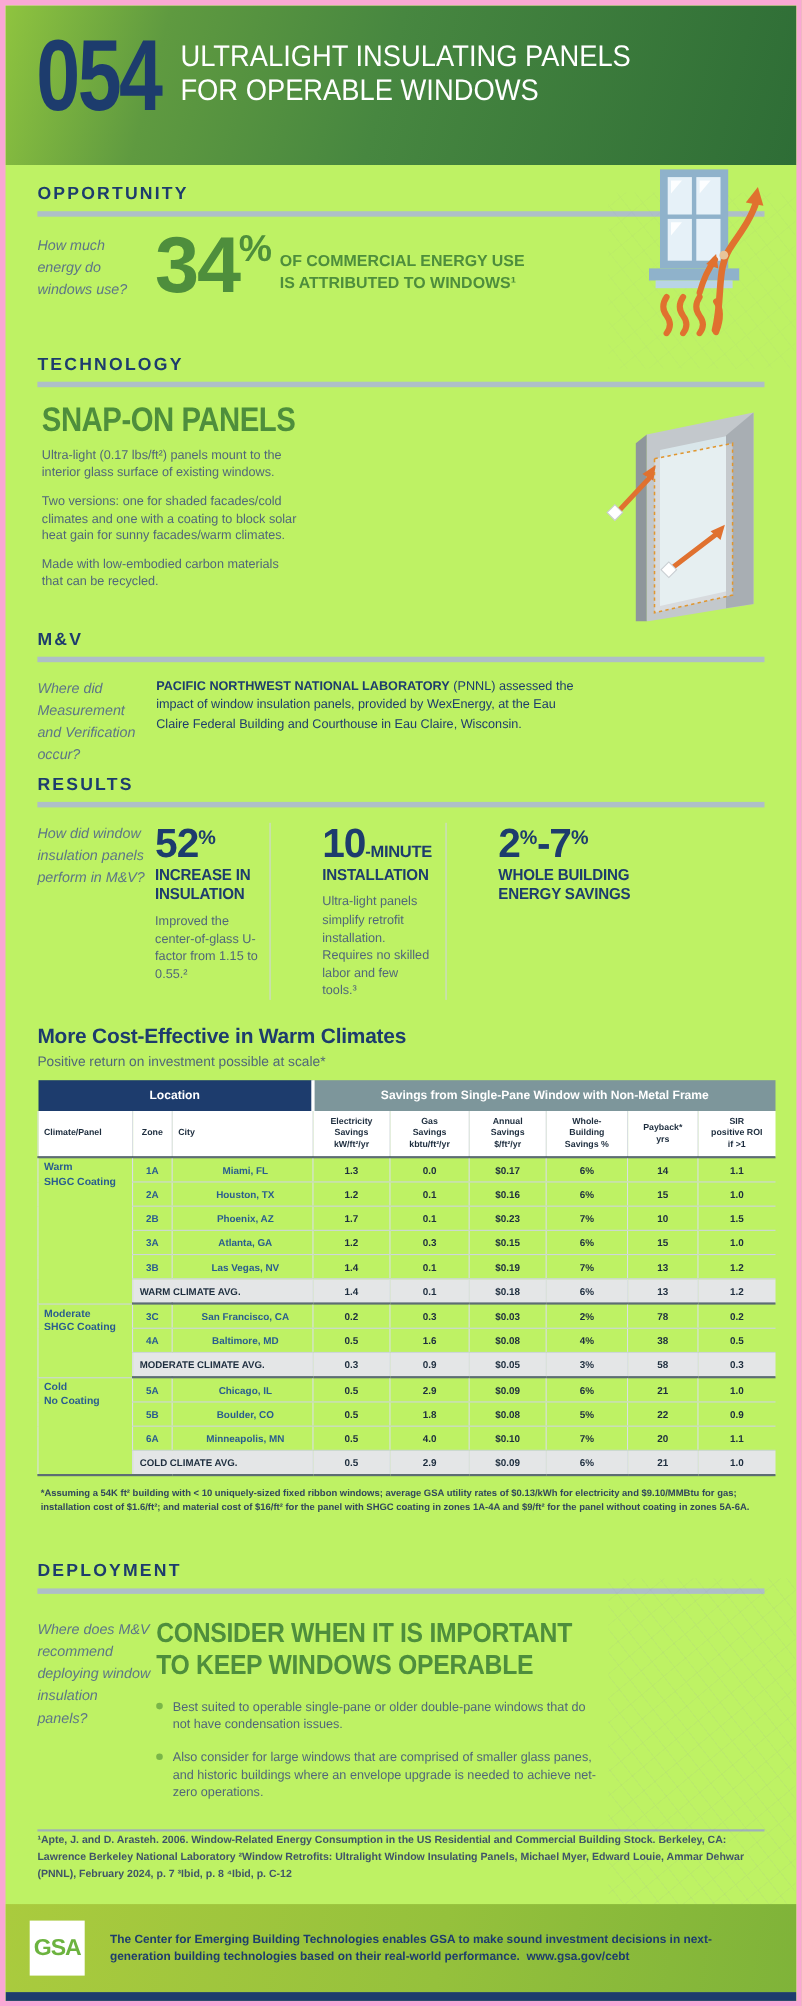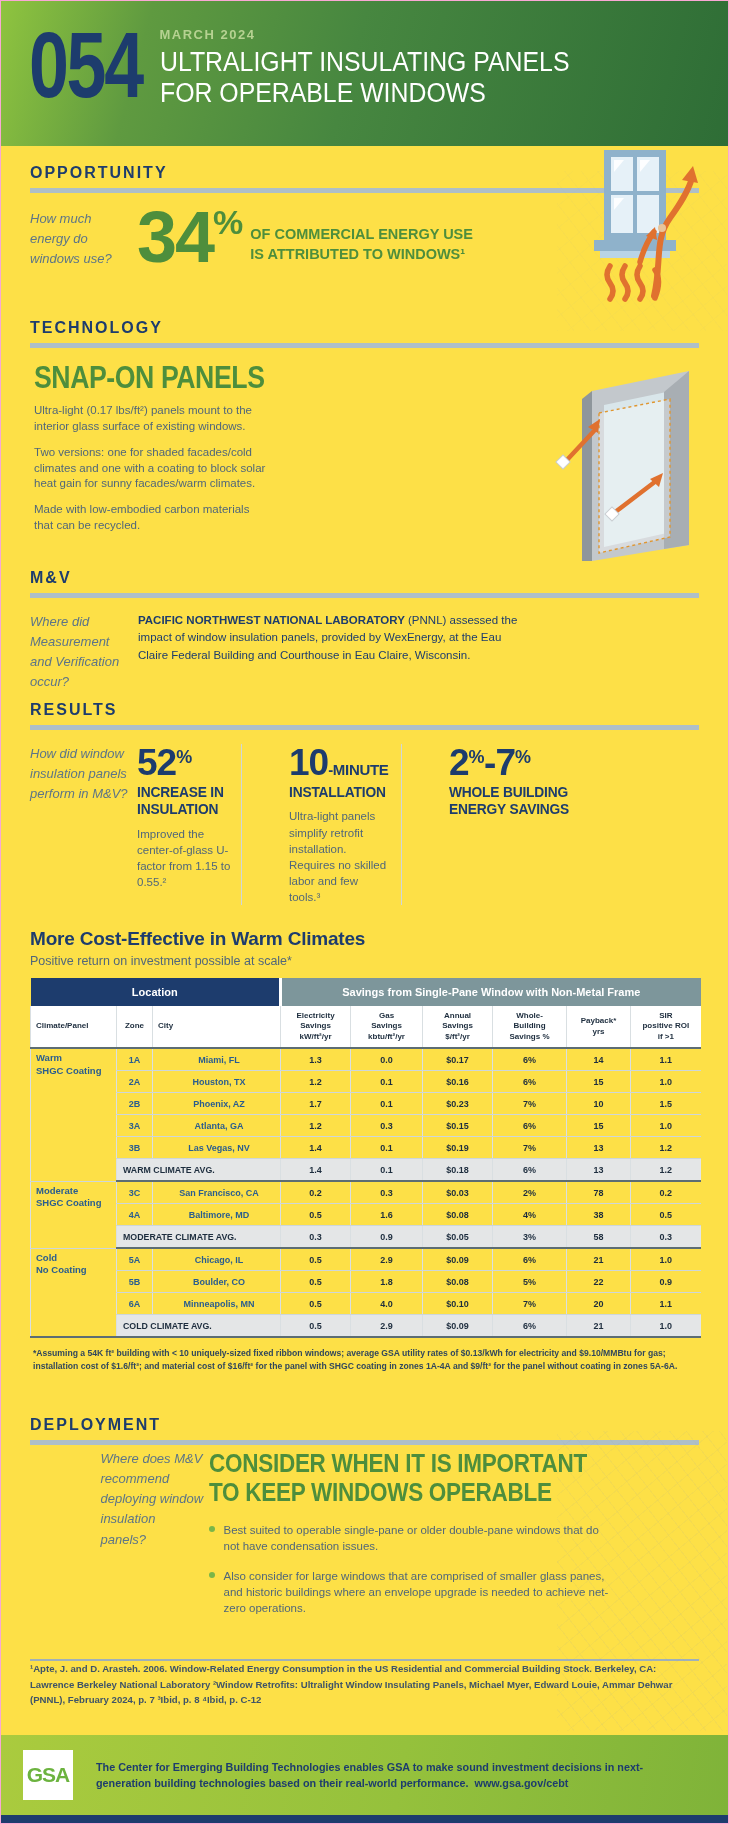--- a/index.html
+++ b/index.html
@@ -1,17 +1,17 @@
 <!DOCTYPE html>
 <html><head>
 <meta charset="utf-8">
 <style>
   html,body{margin:0;padding:0;background:#fff;}
   .page{position:relative;width:729px;height:1824px;box-sizing:border-box;
-        border:1px solid #f9a8d4;background:#fde047;overflow:hidden;
+        border:5px solid #f9a8d4;background:#bef264;overflow:hidden;
         font-family:"Liberation Sans",sans-serif;color:#1d3c6d;}
   
   .masthead{position:absolute;top:0;left:0;right:0;height:145px;
     background:linear-gradient(105deg,#8fc43f 0%,#5f9a40 20%,#478740 48%,#2e6d36 100%);
     display:flex;align-items:flex-start;}
   .issue-num{font-size:92px;font-weight:700;color:#1d3c6d;line-height:1;
     margin:18px 0 0 28px;transform:scaleX(0.78);transform-origin:left top;letter-spacing:-3px;}
   .mast-right{margin:26px 0 0 -14px;}
   .mast-date{color:#b6d291;font-weight:700;font-size:13px;letter-spacing:1.5px;}
   .mast-title{color:#fff;font-weight:400;font-size:27px;line-height:31px;margin-top:5px;
@@ -105,21 +105,20 @@
       repeating-linear-gradient(-40deg,rgba(150,160,168,.2) 0 1px,transparent 1px 17px);}
 </style>
 </head>
 <body>
 
 <div class="page">
 
   <div class="masthead">
     <div class="issue-num">054</div>
     <div class="mast-right">
-      <div class="mast-date">MARCH 2024</div>
       <div class="mast-title">
         <span class="t-line">ULTRALIGHT INSULATING PANELS</span>
         <span class="t-line">FOR OPERABLE WINDOWS</span>
       </div>
     </div>
   </div>
 
   <div class="sec" style="top:163px;">
     <div class="sec-label">OPPORTUNITY</div>
     <div class="sec-rule"></div>
@@ -405,21 +404,21 @@
             <td class="num-cell">1.0</td>
           </tr>
         </tbody>
     </table>
     <div class="tbl-note">*Assuming a 54K ft² building with &lt; 10 uniquely-sized fixed ribbon windows; average GSA utility rates of $0.13/kWh for electricity and $9.10/MMBtu for gas; installation cost of $1.6/ft²; and material cost of $16/ft² for the panel with SHGC coating in zones 1A-4A and $9/ft² for the panel without coating in zones 5A-6A.</div>
   </div>
 
   <div class="sec" style="top:1415px;">
     <div class="sec-label">DEPLOYMENT</div>
     <div class="sec-rule"></div>
-    <div class="row" style="margin-top:4px;justify-content:center;">
+    <div class="row" style="margin-top:22px;">
       <div class="q">Where does M&amp;V recommend deploying window insulation panels?</div>
       <div style="margin-left:4px;">
         <div class="dep-head">
           <div>CONSIDER WHEN IT IS IMPORTANT</div>
           <div>TO KEEP WINDOWS OPERABLE</div>
         </div>
         <ul class="dep-bullets">
           <li><span class="dot"></span><span>Best suited to operable single-pane or older double-pane windows that do not have condensation issues.</span></li>
           <li><span class="dot"></span><span>Also consider for large windows that are comprised of smaller glass panes, and historic buildings where an envelope upgrade is needed to achieve net-zero operations.</span></li>
         </ul>

